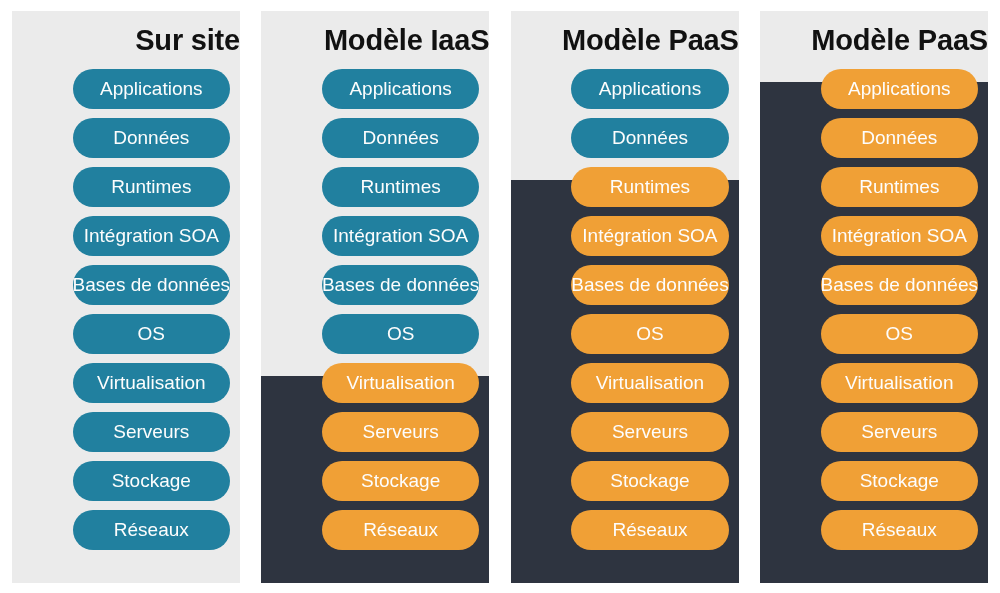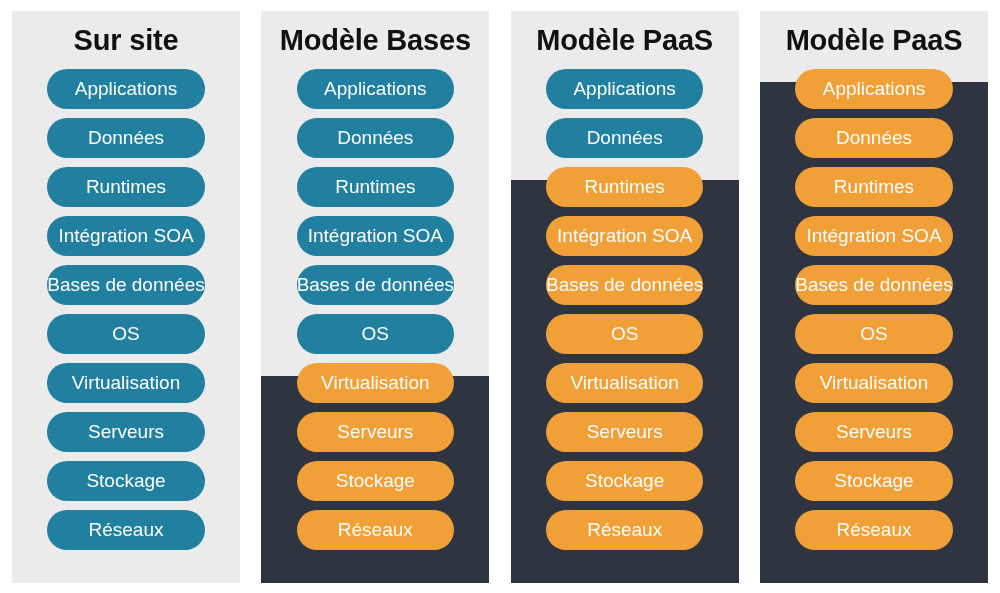--- a/index.html
+++ b/index.html
@@ -26,21 +26,21 @@
     padding: 11px 12px 10px 12px;
   }
 
   .column {
     position: relative;
     width: 228px;
     height: 572px;
     box-sizing: border-box;
     display: flex;
     flex-direction: column;
-    align-items: center;
+    align-items: flex-end;
     border-radius: 30px;
   }
 
   
   .col-light-bg {
     position: absolute;
     left: 0;
     right: 0;
     top: 0;
     background: #ebebeb;
@@ -115,21 +115,21 @@
         <div class="pill blue">OS</div>
         <div class="pill blue">Virtualisation</div>
         <div class="pill blue">Serveurs</div>
         <div class="pill blue">Stockage</div>
         <div class="pill blue">Réseaux</div>
       </div>
     </div>
     <div class="column">
       <div class="col-light-bg" style="height: 365px;"></div>
       <div class="col-dark-bg" style="height: 207px;"></div>
-      <div class="col-header">Modèle Bases</div>
+      <div class="col-header">Modèle IaaS</div>
       <div class="pill-stack">
         <div class="pill blue">Applications</div>
         <div class="pill blue">Données</div>
         <div class="pill blue">Runtimes</div>
         <div class="pill blue">Intégration SOA</div>
         <div class="pill blue">Bases de données</div>
         <div class="pill blue">OS</div>
         <div class="pill orange">Virtualisation</div>
         <div class="pill orange">Serveurs</div>
         <div class="pill orange">Stockage</div>

